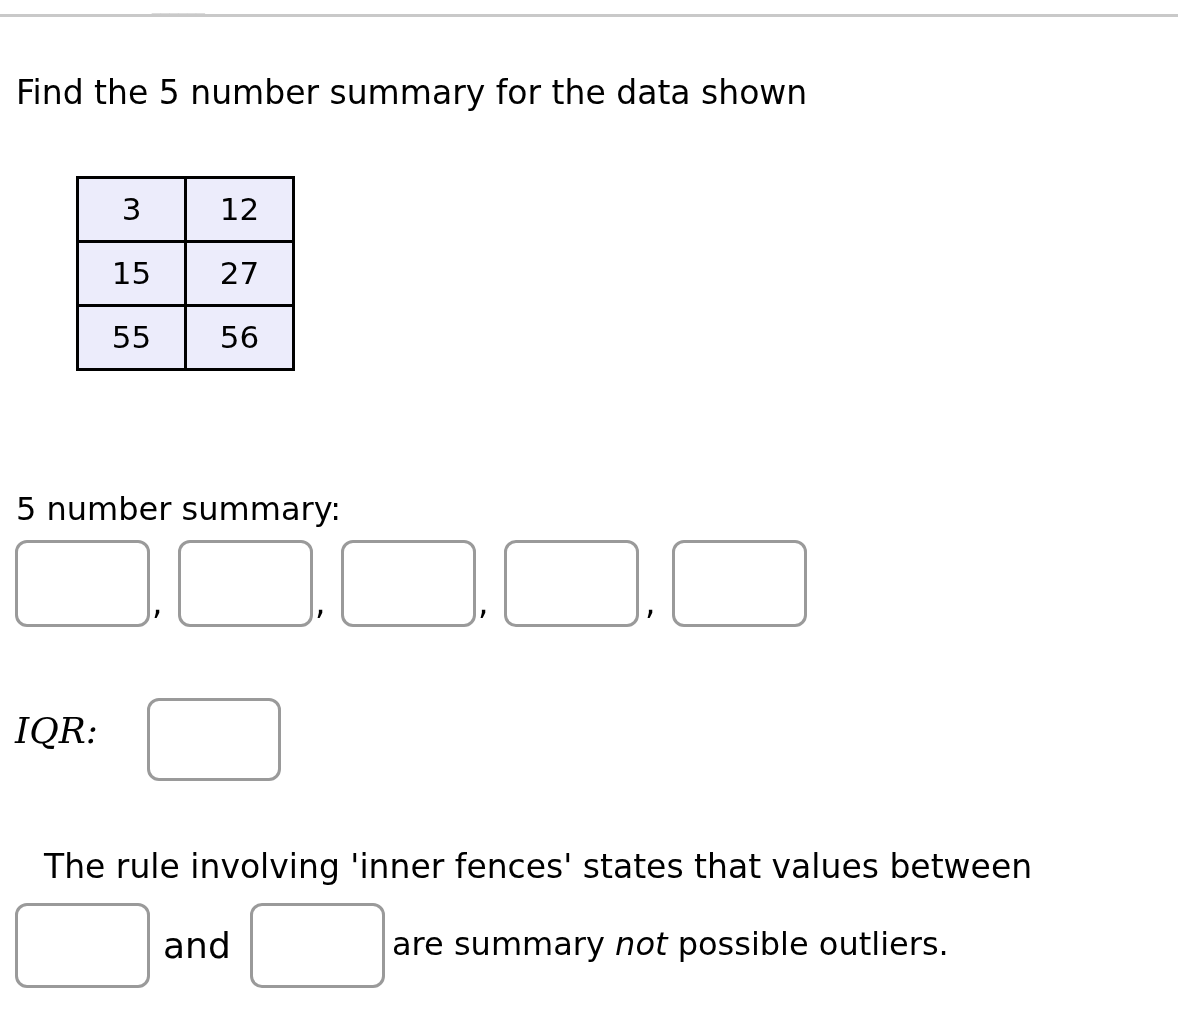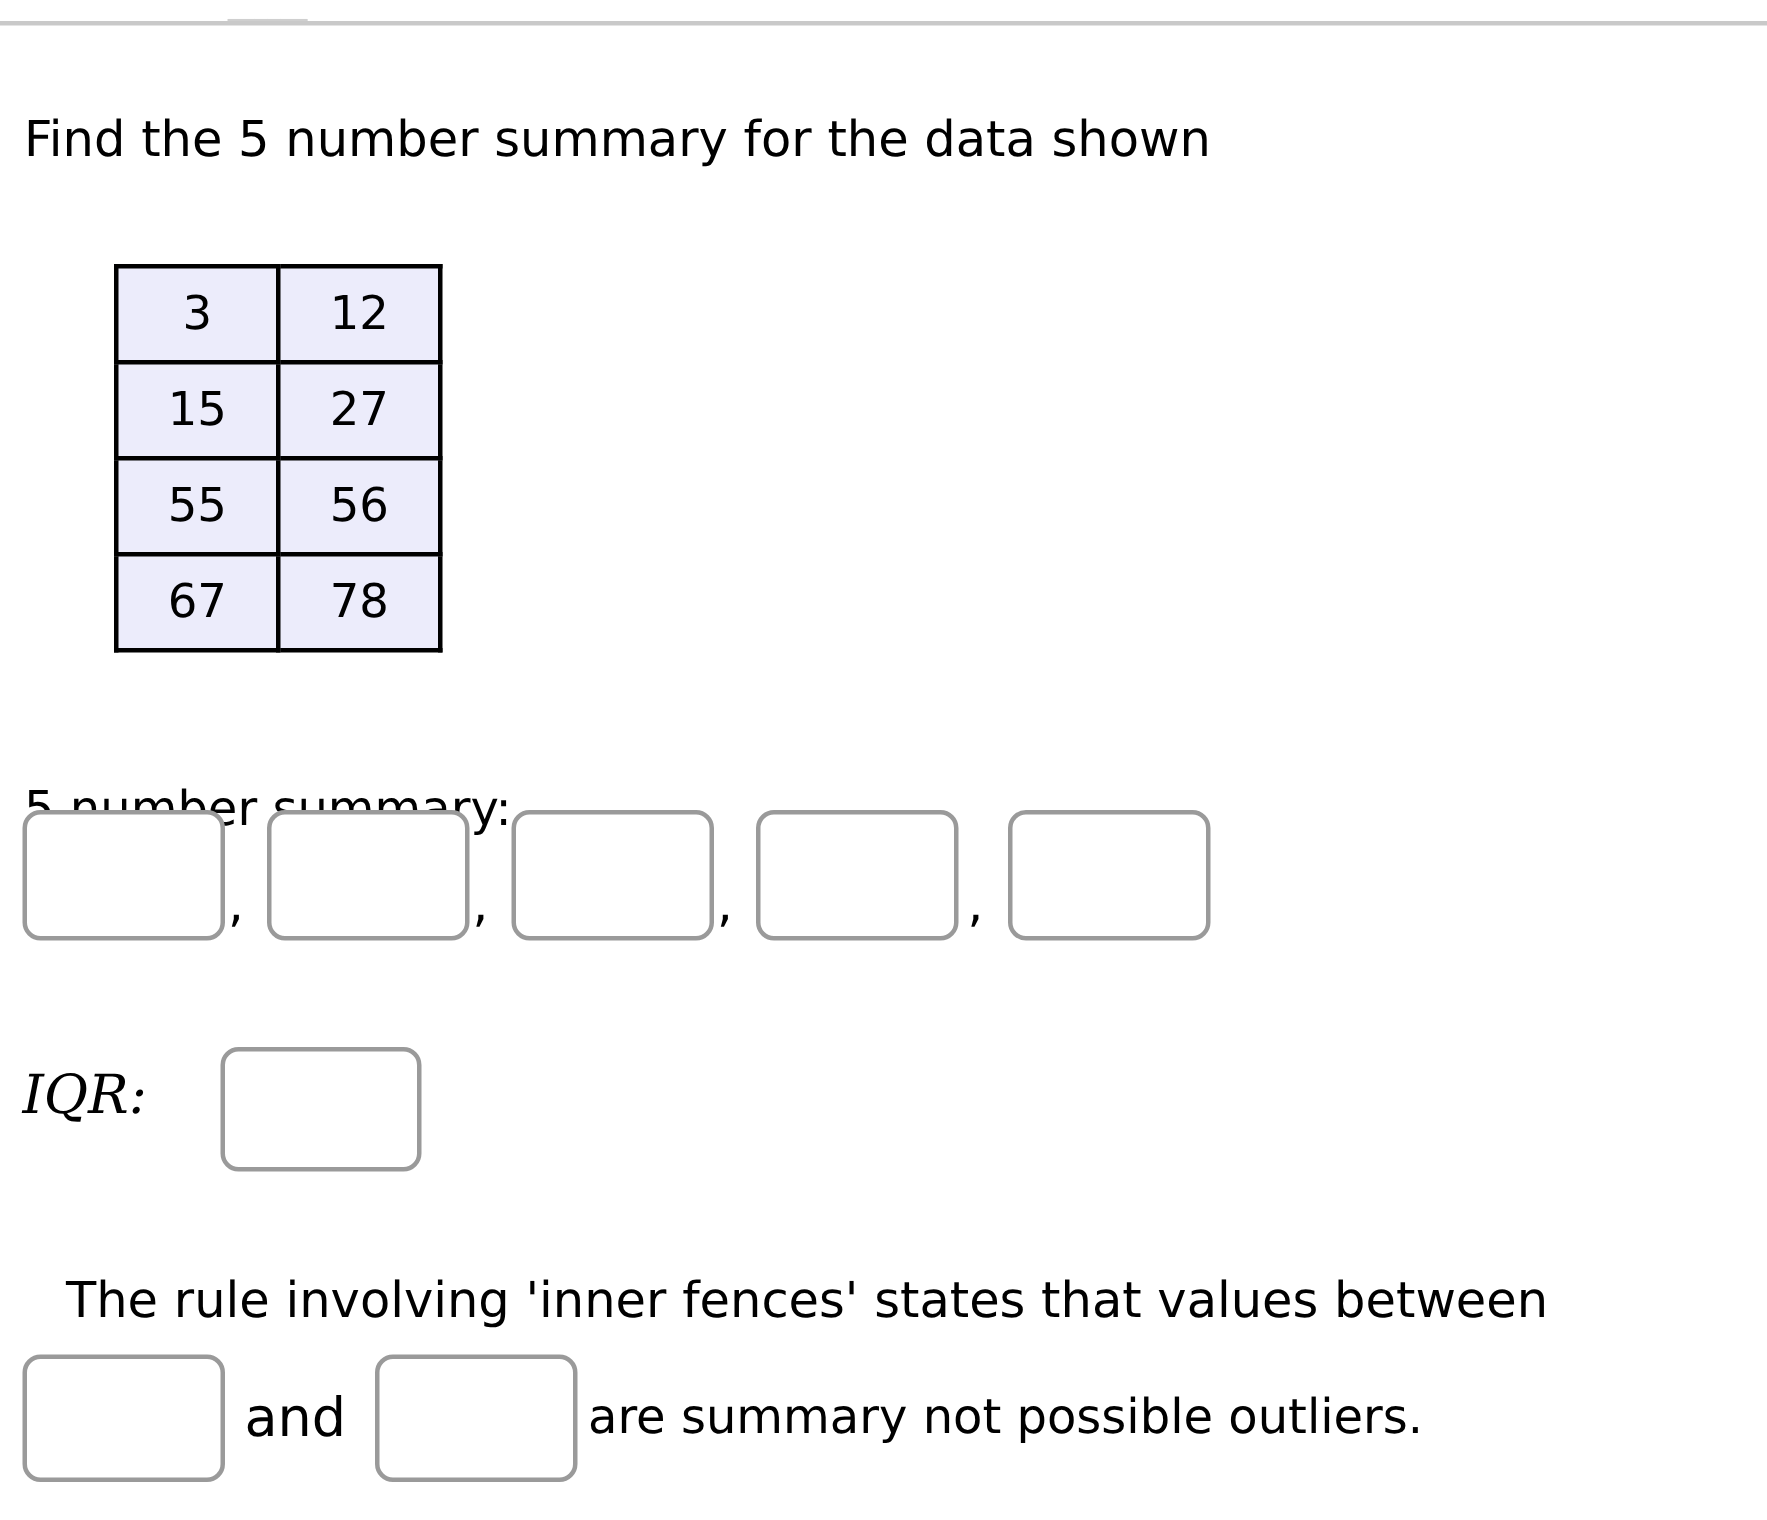--- a/index.html
+++ b/index.html
@@ -67,21 +67,21 @@
     vertical-align: middle;
     font-size: 31px;
     padding: 0;
     line-height: 1;
   }
 
   
   .summary-label {
     position: absolute;
     left: 16px;
-    top: 519px;
+    top: 489px;
     font-size: 32px;
     line-height: 40px;
     white-space: nowrap;
   }
 
   
   .ansbox {
     position: absolute;
     background: #ffffff;
     border: 3px solid #9a9a9a;
@@ -158,20 +158,21 @@
   }
   .tail-label {
     position: absolute;
     left: 392px;
     top: 928px;
     font-size: 32px;
     line-height: 1;
     white-space: nowrap;
   }
   .tail-label .ital {
+    font-style: italic;
   }
 </style>
 </head>
 <body>
 
 <div class="top-remnant">ــــــ</div>
 
 <div class="divider"></div>
 
 <div class="prompt">Find the 5 number summary for the data shown</div>
@@ -183,24 +184,20 @@
       <td>12</td>
     </tr>
     <tr>
       <td>15</td>
       <td>27</td>
     </tr>
     <tr>
       <td>55</td>
       <td>56</td>
     </tr>
-    <tr>
-      <td>67</td>
-      <td>78</td>
-    </tr>
   </tbody>
 </table>
 
 <div class="summary-label">5 number summary:</div>
 
 <input class="ansbox s-box s1" type="text" value="" style="">
 <div class="sep-comma s-comma c1">,</div>
 
 <input class="ansbox s-box s2" type="text" value="" style="">
 <div class="sep-comma s-comma c2">,</div>

